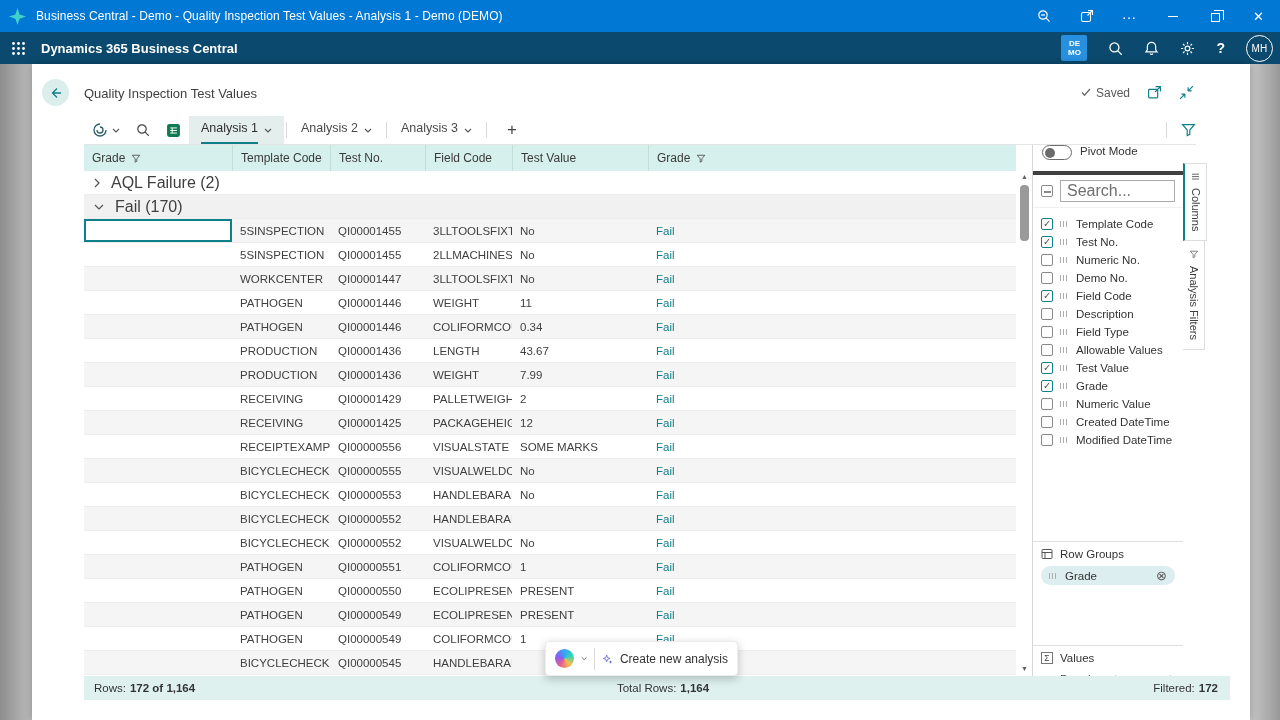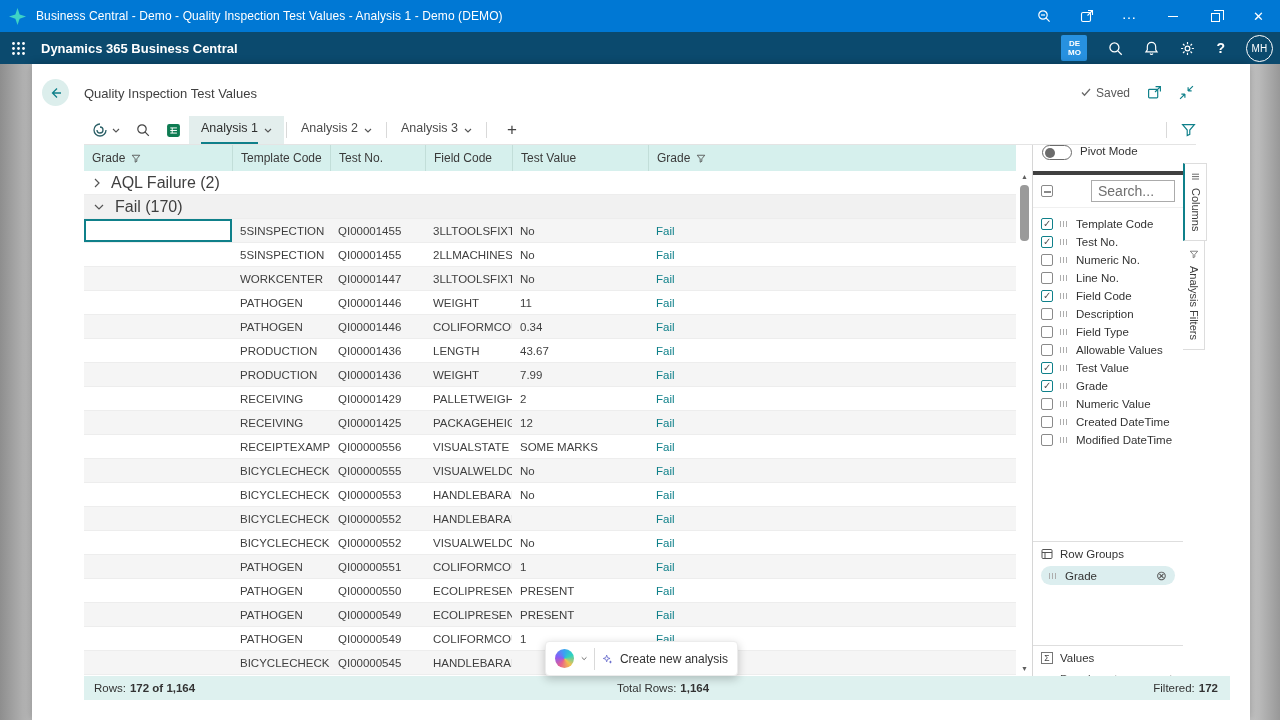--- a/index.html
+++ b/index.html
@@ -83,21 +83,21 @@
   
   .panel { position:absolute; left:1000px; top:81px; width:151px; height:531px; border-left:1px solid #D6D6D6; font-size:11.5px; color:#333; }
   .pivot-row { height:30px; display:flex; align-items:flex-start; gap:8px; padding-left:9px; border-bottom:4px solid #404040; }
   .toggle { width:30px; height:15px; border:1px solid #6b6b6b; border-radius:8px; position:relative; }
   .toggle::after { content:""; position:absolute; left:2px; top:1.5px; width:10px; height:10px; border-radius:50%; background:#6b6b6b; }
   .search-row { height:33px; display:flex; align-items:center; gap:7px; padding:0 8px; border-bottom:1px solid #F0F0F0; }
   .cb { width:12px; height:12px; border:1px solid #8A8A8A; border-radius:2px; position:relative; flex:none; background:#fff; }
   .cb.indeterminate::after { content:""; position:absolute; left:2px; top:5px; width:7px; height:1.5px; background:#8a8a8a; }
   .cb.checked { border-color:#0F808A; }
   .cb.checked::after { content:"✓"; position:absolute; left:1px; top:-1px; font-size:10px; color:#555; }
-  .search-input { flex:1; height:22px; border:1px solid #ABABAB; font-size:14px; padding:0 6px; font-family:"Liberation Sans",sans-serif; color:#333; min-width:0;margin-left:31px; }
+  .search-input { flex:1; height:22px; border:1px solid #ABABAB; font-size:16px; padding:0 6px; font-family:"Liberation Sans",sans-serif; color:#333; min-width:0; }
   .search-input::placeholder { color:#6f6f6f; }
   .fields { padding-top:7px; }
   .field-item { height:18px; display:flex; align-items:center; gap:7px; padding-left:8px; }
   .grip { width:9px; height:6px; flex:none; background:repeating-linear-gradient(90deg,#ADADAD 0 1px,transparent 1px 3px); }
   .flabel { white-space:nowrap; }
   .rg-section { position:absolute; left:0; top:396px; width:100%; border-top:1px solid #DEDEDE; }
   .sec-header { height:24px; display:flex; align-items:center; gap:7px; padding-left:8px; color:#333; }
   .sec-icon { color:#555; }
   .pill { margin:0 8px; height:19px; background:#DCEEEF; border-radius:10px; display:flex; align-items:center; gap:7px; padding:0 8px; }
   .pill-label { flex:1; color:#333; }
@@ -543,21 +543,21 @@
 
           <div class="field-item">
             <span class="cb"></span>
             <span class="grip"></span>
             <span class="flabel">Numeric No.</span>
           </div>
 
           <div class="field-item">
             <span class="cb"></span>
             <span class="grip"></span>
-            <span class="flabel">Line No.</span>
+            <span class="flabel">Demo No.</span>
           </div>
 
           <div class="field-item">
             <span class="cb checked"></span>
             <span class="grip"></span>
             <span class="flabel">Field Code</span>
           </div>
 
           <div class="field-item">
             <span class="cb"></span>

